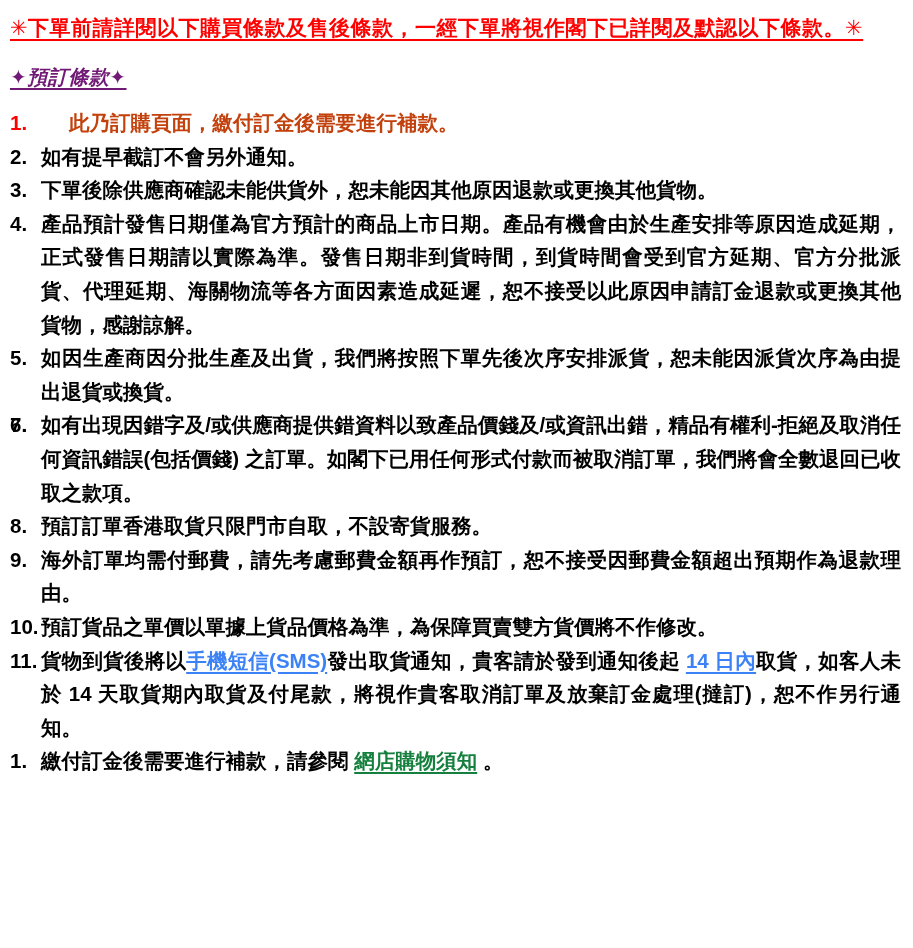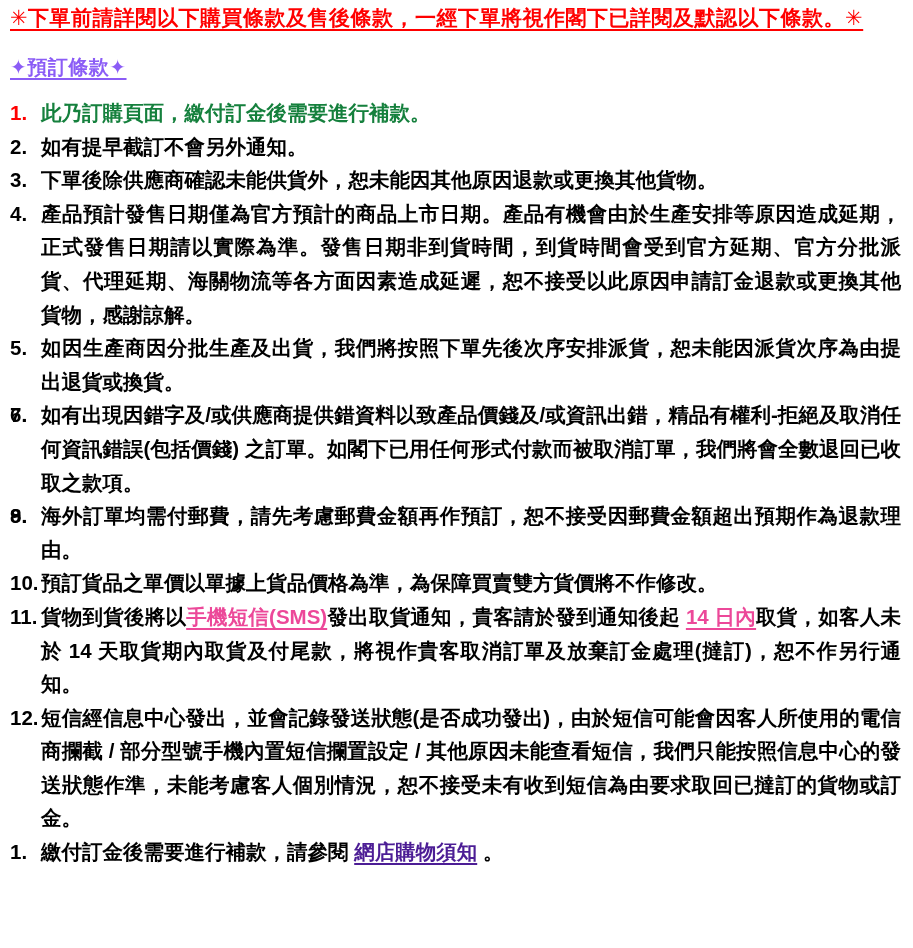--- a/index.html
+++ b/index.html
@@ -7,84 +7,84 @@
     padding: 0;
     background: #ffffff;
     width: 913px;
     height: 948px;
     overflow: hidden;
   }
   .page {
     box-sizing: border-box;
     width: 913px;
     height: 948px;
-    padding: 4px 12px 0 10px;
+    padding: 14px 12px 0 10px;
     font-family: "Liberation Sans", "DejaVu Sans", sans-serif;
     font-weight: 700;
     color: #000000;
   }
   .notice {
     font-size: 21px;
     line-height: 28px;
     color: #ff0000;
     text-decoration: underline;
     text-underline-offset: 4px;
     letter-spacing: 0.5px;
   }
   .heading {
     margin-top: 22px;
     font-size: 20px;
     line-height: 26px;
-    color: #8b5cf6;
+    color: #701a75;
     text-decoration: underline;
     text-underline-offset: 4px;
     letter-spacing: 0.5px;
+    font-style: italic;
   }
   .terms {
     margin-top: 16px;
     font-size: 20.5px;
     line-height: 33.6px;
   }
   .term {
     position: relative;
     padding-left: 31px;
     text-align: justify;
   }
   .term .num {
     position: absolute;
     left: 0;
     top: 0;
   }
   .term.term-red, .term.term-red .num { color: #ff0000; }
-  .seg-red { color: #15803d; }
+  .seg-red { color: #c2410c; margin-left: 28px; }
   .seg-red-u {
-    color: #ec4899;
+    color: #3b82f6;
     text-decoration: underline;
     text-underline-offset: 4px;
   }
   .seg-link {
-    color: #4c1d95;
+    color: #15803d;
     text-underline-offset: 4px;
     cursor: pointer;
   }
 </style>
 </head>
 <body>
 
 <div class="page">
   <div class="notice">✳下單前請詳閱以下購買條款及售後條款，一經下單將視作閣下已詳閱及默認以下條款。✳</div>
   <div class="heading">✦預訂條款✦</div>
   <div class="terms">
       <div class="term term-red"><span class="num">1.</span><span class="seg-red">此乃訂購頁面，繳付訂金後需要進行補款。</span></div>
       <div class="term"><span class="num">2.</span><span>如有提早截訂不會另外通知。</span></div>
       <div class="term"><span class="num">3.</span><span>下單後除供應商確認未能供貨外，恕未能因其他原因退款或更換其他貨物。</span></div>
       <div class="term"><span class="num">4.</span><span>產品預計發售日期僅為官方預計的商品上市日期。產品有機會由於生產安排等原因造成延期，正式發售日期請以實際為準。發售日期非到貨時間，到貨時間會受到官方延期、官方分批派貨、代理延期、海關物流等各方面因素造成延遲，恕不接受以此原因申請訂金退款或更換其他貨物，感謝諒解。</span></div>
       <div class="term"><span class="num">5.</span><span>如因生產商因分批生產及出貨，我們將按照下單先後次序安排派貨，恕未能因派貨次序為由提出退貨或換貨。</span></div>
       <div class="term"><span class="num">6.</span></div>
       <div class="term"><span class="num">7.</span><span>如有出現因錯字及/或供應商提供錯資料以致產品價錢及/或資訊出錯，精品有權利-拒絕及取消任何資訊錯誤(包括價錢) 之訂單。如閣下已用任何形式付款而被取消訂單，我們將會全數退回已收取之款項。</span></div>
-      <div class="term"><span class="num">8.</span></div>
+      <div class="term"><span class="num">8.</span><span>預訂訂單香港取貨只限門市自取，不設寄貨服務。</span></div>
       <div class="term"><span class="num">9.</span><span>海外訂單均需付郵費，請先考慮郵費金額再作預訂，恕不接受因郵費金額超出預期作為退款理由。</span></div>
       <div class="term"><span class="num">10.</span><span>預訂貨品之單價以單據上貨品價格為準，為保障買賣雙方貨價將不作修改。</span></div>
       <div class="term"><span class="num">11.</span><span>貨物到貨後將以</span><span class="seg-red-u">手機短信(SMS)</span><span>發出取貨通知，貴客請於發到通知後起 </span><span class="seg-red-u">14 日內</span><span>取貨，如客人未於 14 天取貨期內取貨及付尾款，將視作貴客取消訂單及放棄訂金處理(撻訂)，恕不作另行通知。</span></div>
-      <div class="term"><span class="num">12.</span><span>短信經信息中心發出，並會記錄發送狀態(是否成功發出)，由於短信可能會因客人所使用的電信商攔截 / 部分型號手機內置短信攔置設定 / 其他原因未能查看短信，我們只能按照信息中心的發送狀態作準，未能考慮客人個別情況，恕不接受未有收到短信為由要求取回已撻訂的貨物或訂金。</span></div>
       <div class="term"><span class="num">1.</span><span>繳付訂金後需要進行補款，請參閱 </span><a class="seg-link" href="#">網店購物須知</a><span> 。</span></div>
     </div>
 </div>
 
 </body></html>

